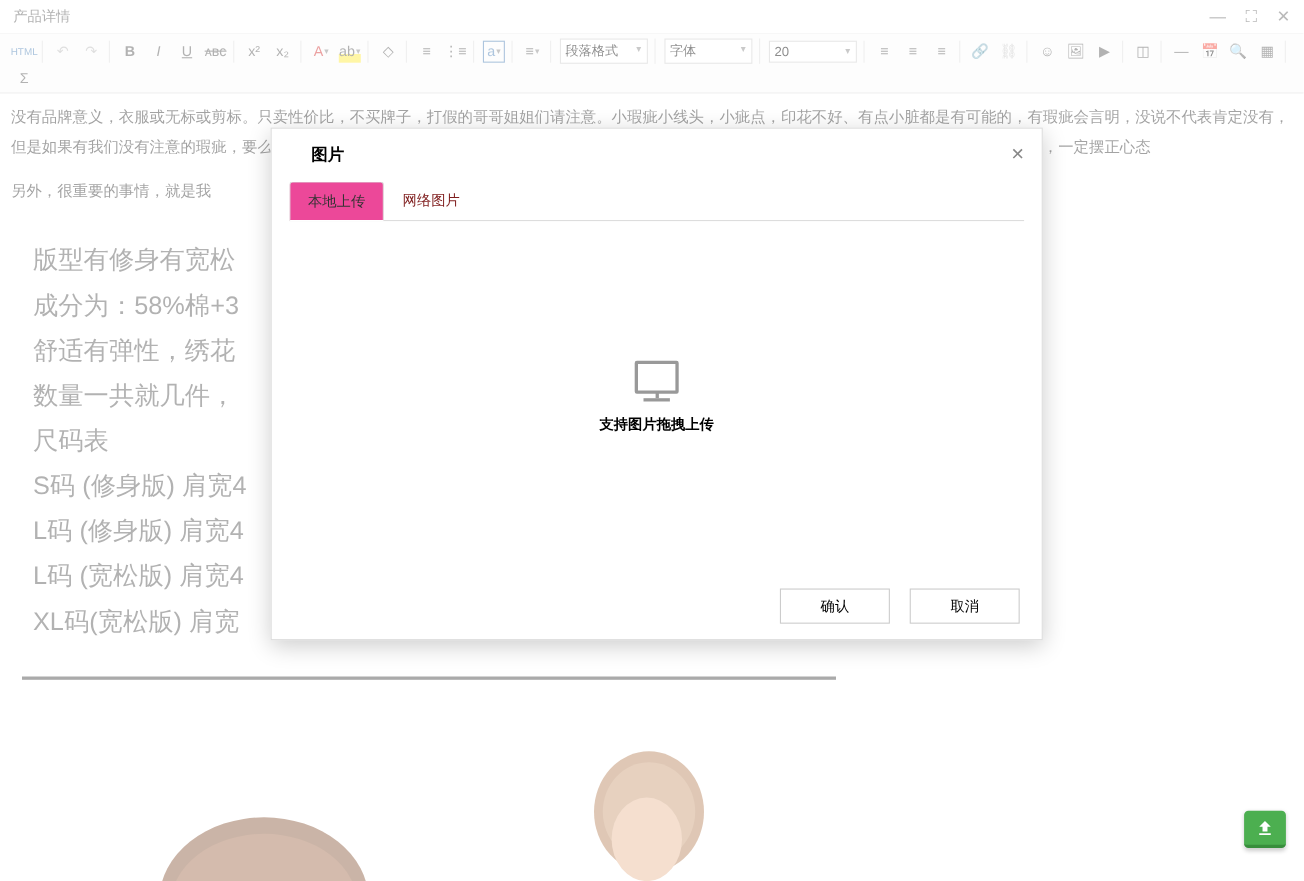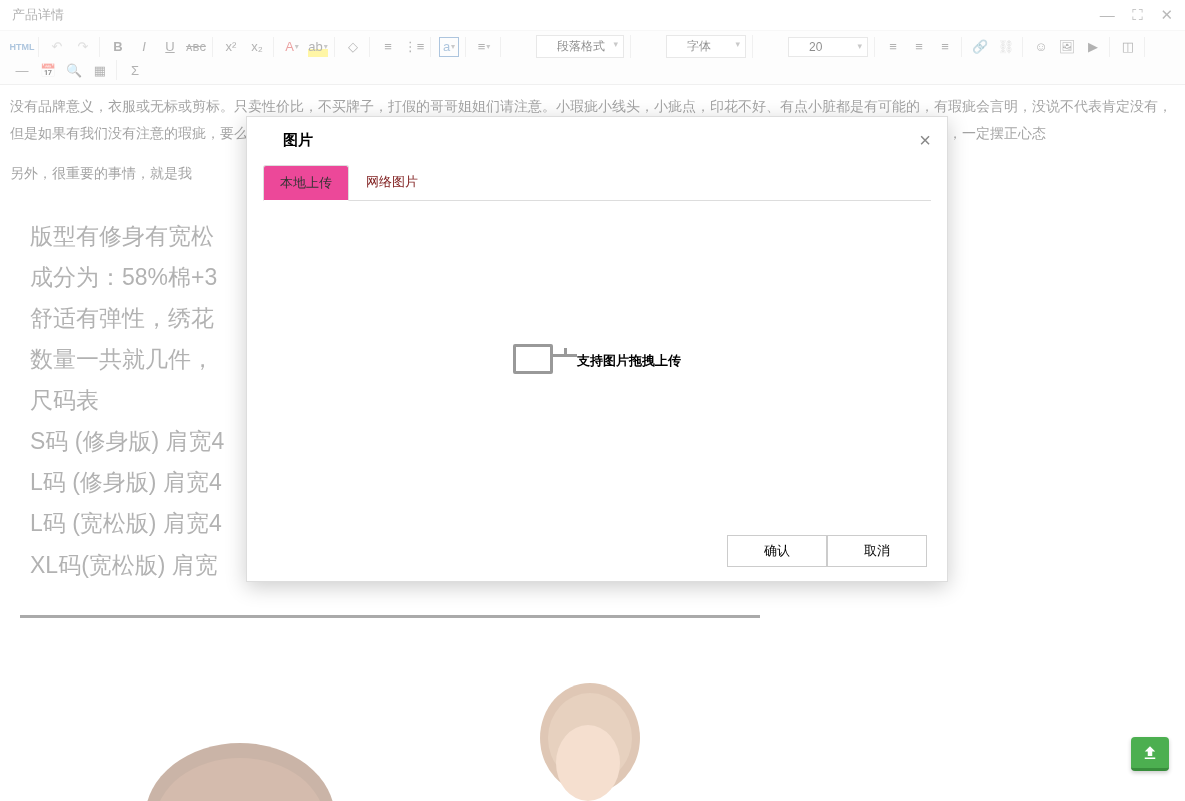--- a/index.html
+++ b/index.html
@@ -9,46 +9,46 @@
 
 .window-bar { display: flex; align-items: center; justify-content: space-between; padding: 6px 12px; border-bottom: 1px solid #eee; font-size: 13px; color: #555; }
 .window-controls span { margin-left: 14px; cursor: pointer; color: #666; font-size: 15px; }
 
 .toolbar { display: flex; align-items: center; padding: 4px 6px; border-bottom: 1px solid #ddd; gap: 2px; flex-wrap: wrap; background: #fafafa; }
 .tgroup { display: flex; align-items: center; padding: 0 6px; border-right: 1px solid #ddd; gap: 6px; }
 .tgroup:last-child { border-right: none; }
 .tbtn { width: 20px; height: 20px; display: flex; align-items: center; justify-content: center; cursor: pointer; color: #555; font-size: 13px; }
 .tbtn.dim { opacity: 0.4; }
 .tbtn.arrow::after { content: "▾"; font-size: 8px; margin-left: 1px; color: #888; }
-.html-btn { font-size: 9px; color: #4a7fb5; font-weight: bold; }
-.sel { border: 1px solid #ccc; background: #fff; padding: 2px 18px 2px 20px; font-size: 12px; min-width: 80px; position: relative; margin-left: 27px; }
+.html-btn { font-size: 9px; color: #4a7fb5; font-weight: normal; }
+.sel { border: 1px solid #ccc; background: #fff; padding: 2px 18px 2px 4px; font-size: 12px; min-width: 80px; position: relative; }
 .sel::after { content: "▾"; position: absolute; right: 5px; top: 3px; font-size: 9px; color: #888; }
 
 .editor { padding: 8px 10px; line-height: 1.9; color: #333; font-size: 14px; }
 .editor .big { font-size: 23px; color: #555; line-height: 1.7; margin-top: 30px; padding-left: 20px; }
 .editor .big div { margin-bottom: 2px; }
 .divider { border: none; border-top: 3px solid #444; margin: 30px 10px 40px 10px; width: 740px; }
 
 .images { display: flex; gap: 120px; padding-left: 100px; }
 .person { width: 240px; height: 200px; position: relative; }
 
 .modal { position: absolute; left: 246px; top: 116px; width: 702px; background: #fff; box-shadow: 0 5px 20px rgba(0,0,0,0.2); z-index: 10; border: 1px solid #ddd; }
 .modal-title { display: flex; justify-content: space-between; align-items: center; padding: 12px 16px; }
 .modal-title h3 { font-size: 15px; font-weight: bold; margin-left: 20px; }
 .modal-close { cursor: pointer; font-size: 20px; color: #888; }
 .tabs { display: flex; padding: 0 16px; }
 .tab { padding: 8px 16px; font-size: 13px; cursor: pointer; border: 1px solid transparent; color: #7f1d1d; }
 .tab.active { border: 1px solid #ddd; border-bottom-color: #fff; color: #333; border-radius: 3px 3px 0 0; position: relative; top: 1px; background: #ec4899; }
 .tab-line { border-bottom: 1px solid #ddd; margin: 0 16px; }
-.drop { display: flex; flex-direction: row; align-items: center; justify-content: center; height: 320px; }
+.drop { display: flex; flex-direction: column; align-items: center; justify-content: center; height: 320px; }
 .monitor { width: 40px; height: 30px; border: 3px solid #999; border-radius: 2px; margin-bottom: 4px; }
 .stand { width: 24px; height: 3px; background: #999; margin-bottom: 12px; }
 .stand::before { content: ""; display: block; width: 3px; height: 6px; background: #999; margin: -6px auto 0; }
 .drop-text { font-size: 13px; font-weight: bold; }
-.modal-footer { display: flex; justify-content: flex-end; padding: 14px 20px; }
+.modal-footer { display: flex; justify-content: flex-end; gap: 18px; padding: 14px 20px; }
 .btn { border: 1px solid #ccc; background: #fff; padding: 6px 36px; font-size: 13px; cursor: pointer; }
 
 .fab { position: absolute; right: 16px; bottom: 30px; width: 38px; height: 34px; background: #4caf50; border-radius: 4px; display: flex; align-items: center; justify-content: center; z-index: 20; box-shadow: 0 2px 4px rgba(0,0,0,0.2); border-bottom: 3px solid #388e3c; }
 .fab svg { width: 18px; height: 18px; fill: #fff; }
 </style>
 </head>
 <body>
 
 <div class="window-bar">
   <span>产品详情</span>

